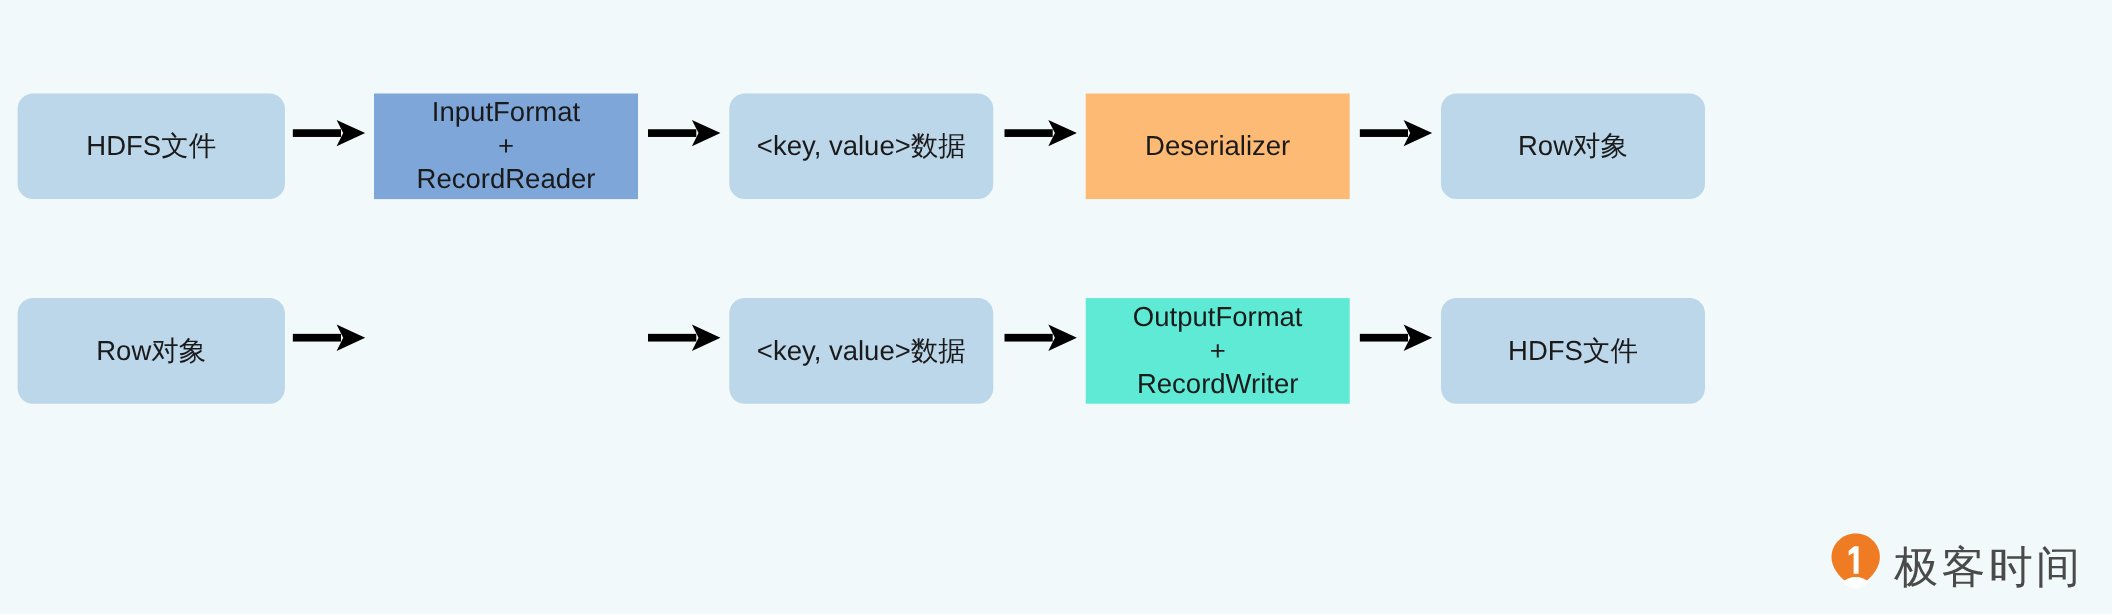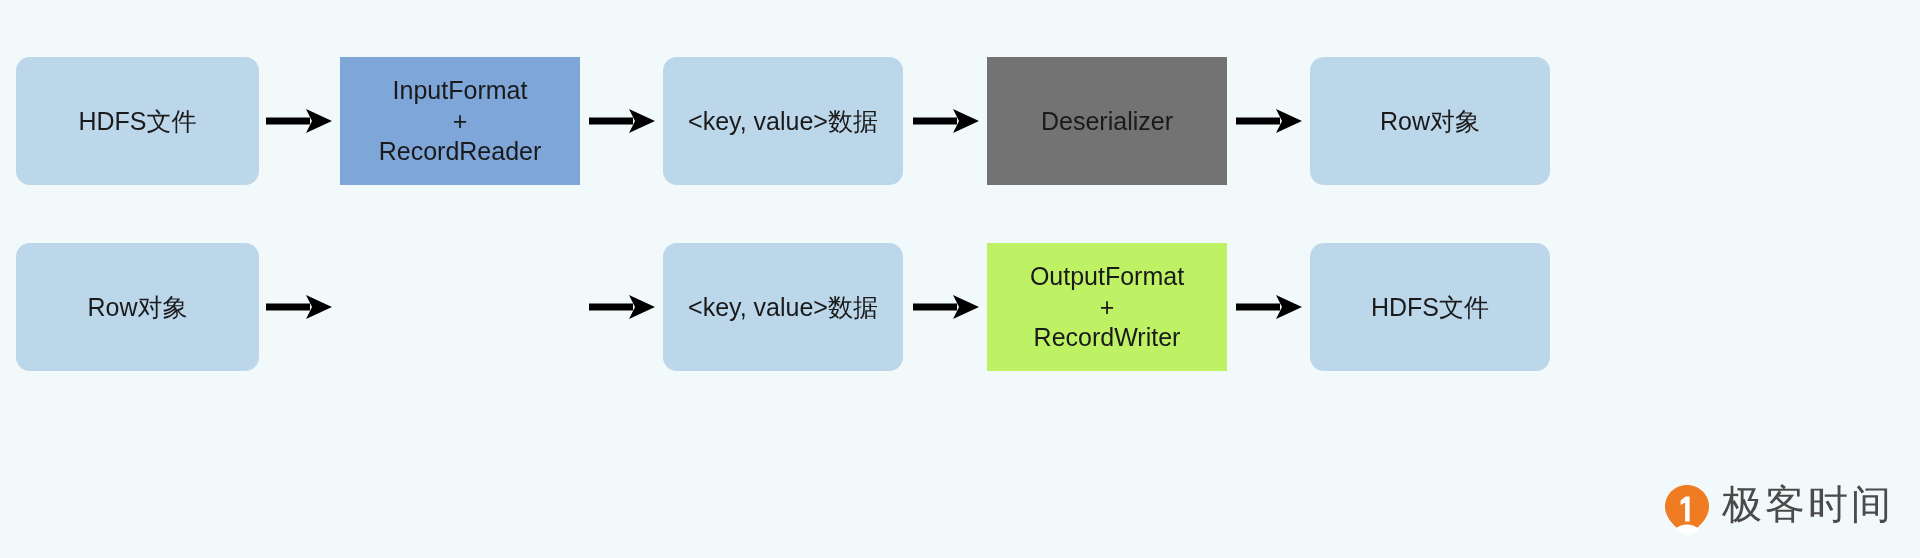--- a/index.html
+++ b/index.html
@@ -28,30 +28,31 @@
     flex-direction: row;
     align-items: center;
     justify-content: flex-start;
   }
 
   #row-1 { top: 57px; height: 128px; }
   #row-2 { top: 243px; height: 128px; }
 
   .node {
     box-sizing: border-box;
-    height: 128px;
+    height: 96px;
     display: flex;
     align-items: center;
     justify-content: center;
     text-align: center;
     color: #1a1a1a;
     font-size: 25px;
     line-height: 1.22;
     padding: 4px 0;
     flex: 0 0 auto;
+    margin-top: 28px;
   }
 
   .node.light {
     background: #bcd6ea;
     border-radius: 14px;
     text-align: center;
   }
 
   .node.dark {
     background: #7ea6d8;
@@ -75,21 +76,21 @@
   .arrow svg {
     display: block;
   }
 
   
   #watermark {
     position: absolute;
     right: 26px;
     bottom: 22px;
     display: flex;
-    align-items: flex-start;
+    align-items: flex-end;
     gap: 12px;
   }
   #watermark .logo-mark {
     position: relative;
     width: 46px;
     height: 52px;
     flex: 0 0 auto;
   }
   #watermark .logo-mark svg { display: block; }
   #watermark .logo-text {
@@ -111,21 +112,21 @@
         <span class="node-label">HDFS文件</span>
       </div>
       <div class="node dark" style="position: absolute; left: 340px; top: 0px; width: 240px; background: rgb(126, 166, 216); color: rgb(26, 26, 26);">
         <span class="node-label">InputFormat
 +
 RecordReader</span>
       </div>
       <div class="node light" style="position: absolute; left: 663px; top: 0px; width: 240px; background: rgb(188, 214, 234); color: rgb(26, 26, 26);">
         <span class="node-label">&lt;key, value&gt;数据</span>
       </div>
-      <div class="node dark" style="position: absolute; left: 987px; top: 0px; width: 240px; background: #737373; color: rgb(26, 26, 26);">
+      <div class="node dark" style="position: absolute; left: 987px; top: 0px; width: 240px; background: #fdba74; color: rgb(26, 26, 26);">
         <span class="node-label">Deserializer</span>
       </div>
       <div class="node light" style="position: absolute; left: 1310px; top: 0px; width: 240px; background: rgb(188, 214, 234); color: rgb(26, 26, 26);">
         <span class="node-label">Row对象</span>
       </div>
       <div class="arrow" style="position: absolute; left: 266px; top: 51px; width: 66px;">
         <svg width="66" height="26" viewBox="0 0 66 26">
           <rect x="0" y="9.5" width="44" height="7" fill="#000000"></rect>
           <path d="M 66 13 L 40 1 L 46 13 L 40 25 Z" fill="#000000"></path>
         </svg>
@@ -149,21 +150,21 @@
         </svg>
       </div>
     </div>
   <div class="flow-row" id="row-2" style="position: absolute;">
       <div class="node light" style="position: absolute; left: 16px; top: 0px; width: 243px; background: rgb(188, 214, 234); color: rgb(26, 26, 26);">
         <span class="node-label">Row对象</span>
       </div>
       <div class="node light" style="position: absolute; left: 663px; top: 0px; width: 240px; background: rgb(188, 214, 234); color: rgb(26, 26, 26);">
         <span class="node-label">&lt;key, value&gt;数据</span>
       </div>
-      <div class="node dark" style="position: absolute; left: 987px; top: 0px; width: 240px; background: #bef264; color: rgb(26, 26, 26); align-items: center;">
+      <div class="node dark" style="position: absolute; left: 987px; top: 0px; width: 240px; background: #5eead4; color: rgb(26, 26, 26); align-items: center;">
         <span class="node-label">OutputFormat
 +
 RecordWriter</span>
       </div>
       <div class="node light" style="position: absolute; left: 1310px; top: 0px; width: 240px; background: rgb(188, 214, 234); color: rgb(26, 26, 26);">
         <span class="node-label">HDFS文件</span>
       </div>
       <div class="arrow" style="position: absolute; left: 266px; top: 51px; width: 66px;">
         <svg width="66" height="26" viewBox="0 0 66 26">
           <rect x="0" y="9.5" width="44" height="7" fill="#000000"></rect>

